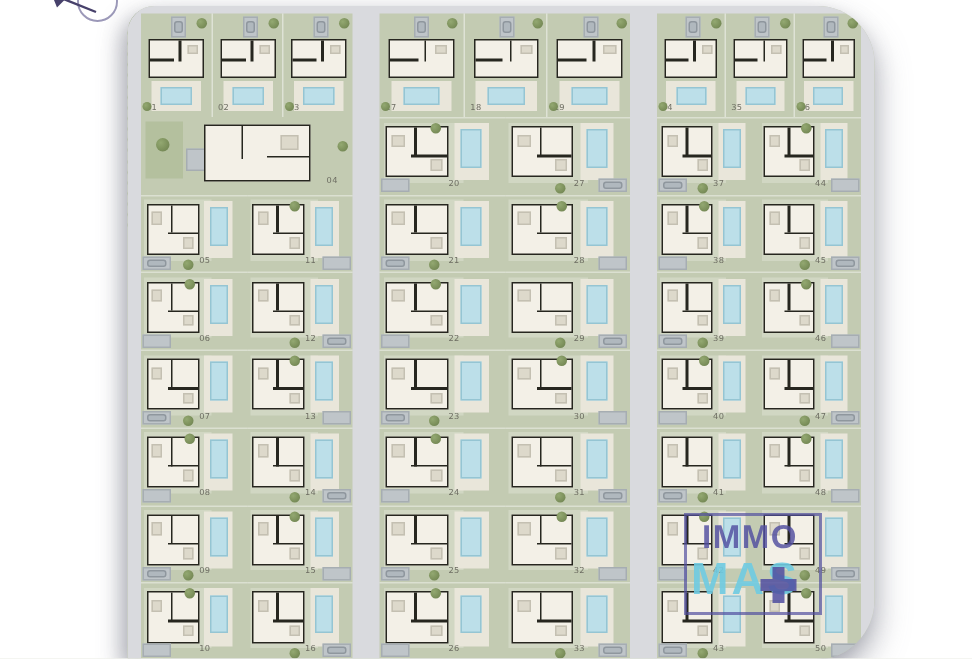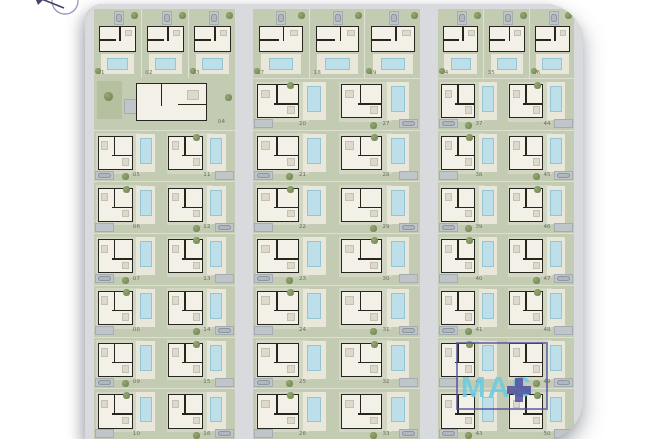--- a/index.html
+++ b/index.html
@@ -822,20 +822,21 @@
         <div class="tree" style="left: 417px; top: 172.428px; width: 6px; height: 6px;"></div>
         <div class="tree" style="left: 417px; top: 224.142px; width: 8px; height: 8px;"></div>
         <div class="tree" style="left: 417px; top: 275.856px; width: 6px; height: 6px;"></div>
         <div class="tree" style="left: 417px; top: 327.57px; width: 8px; height: 8px;"></div>
         <div class="tree" style="left: 417px; top: 379.284px; width: 6px; height: 6px;"></div>
         <div class="tree" style="left: 417px; top: 430.998px; width: 8px; height: 8px;"></div>
       </div>
 
     <div class="logo">
       <div class="logo-box"></div>
+      <div class="logo-immo">IMMO</div>
       <div class="logo-mas">MAS</div>
       <div class="logo-plus">
         <i class="pv"></i>
           <i class="ph"></i>
       </div>
     </div>
   </div>
 </div>
 
 </body></html>

